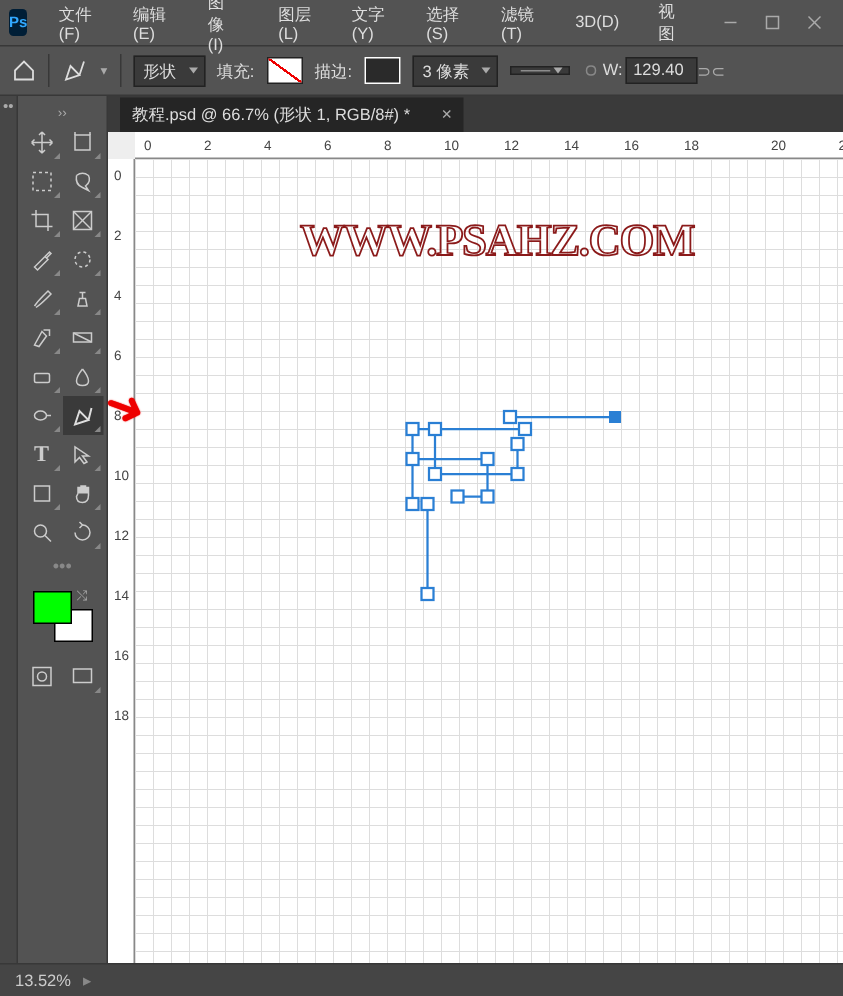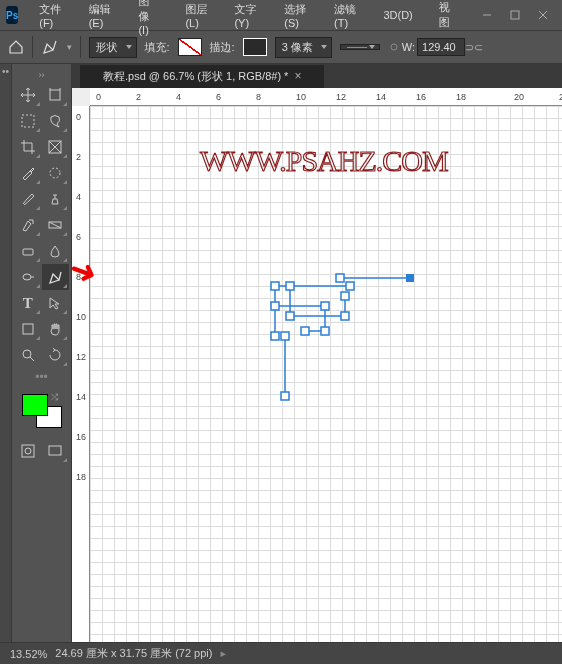--- a/index.html
+++ b/index.html
@@ -25,31 +25,31 @@
 .tool{width:28px;height:26px;display:flex;align-items:center;justify-content:center;color:#ccc;position:relative}
 .tool.active{background:#3a3a3a}
 .tool-corner{position:absolute;bottom:2px;right:2px;width:0;height:0;border-left:4px solid transparent;border-bottom:4px solid #888}
 .swatches-box{margin-top:4px;padding:4px 6px;position:relative;height:42px}
 .fg{position:absolute;left:8px;top:4px;width:26px;height:22px;background:#0f0;border:1px solid #000}
 .bg{position:absolute;left:22px;top:16px;width:26px;height:22px;background:#fff;border:1px solid #000}
 .mini-sw{position:absolute;right:6px;top:2px;width:12px;height:12px;color:#aaa;font-size:9px}
 .canvas-area{flex:1;background:#252525;display:flex;flex-direction:column;position:relative}
 .tabbar{height:24px;background:#3a3a3a;display:flex;align-items:center;padding:0 28px 0 8px;color:#ddd;font-size:11px}
 .expand-btn{position:absolute;left:2px;top:28px;width:12px;color:#aaa;font-size:10px}
-.tab{padding:4px 23px;background:#252525;display:flex;align-items:center;gap:6px}
+.tab{padding:4px 8px;background:#252525;display:flex;align-items:center;gap:21px}
 .tab-close{color:#aaa;font-size:12px}
 .rulers-canvas{flex:1;position:relative;overflow:hidden}
 .ruler-h{position:absolute;left:18px;right:0;top:0;height:18px;background:#fff;border-bottom:1px solid #888;display:flex;font-size:9px;color:#444}
 .ruler-h span{position:absolute;top:4px}
 .ruler-v{position:absolute;left:0;top:18px;bottom:0;width:18px;background:#fff;border-right:1px solid #888;font-size:9px;color:#444}
 .ruler-v span{position:absolute;left:4px}
 .ruler-corner{position:absolute;left:0;top:0;width:18px;height:18px;background:#eee}
 .canvas{position:absolute;left:18px;top:18px;right:0;bottom:0;background:#fff;overflow:hidden}
 .grid{position:absolute;inset:0;background-image:linear-gradient(#ddd 1px,transparent 1px),linear-gradient(90deg,#ddd 1px,transparent 1px),linear-gradient(#bbb 1px,transparent 1px),linear-gradient(90deg,#bbb 1px,transparent 1px);background-size:12px 12px,12px 12px,60px 60px,60px 60px}
-.watermark{position:absolute;top:38px;left:110px;font-family:Georgia,serif;font-size:30px;font-weight:400;color:transparent;-webkit-text-stroke:1.2px #8b1a1a;letter-spacing:-1px}
+.watermark{position:absolute;top:38px;left:110px;font-family:Georgia,serif;font-size:30px;font-weight:700;color:transparent;-webkit-text-stroke:1.2px #8b1a1a;letter-spacing:-1px}
 .shape-edit{position:absolute;left:180px;top:170px}
 .shape-edit svg{overflow:visible}
 .hollow{fill:#fff;stroke:#2a7fd4;stroke-width:1.5}
 .solid{fill:#2a7fd4}
 .pathline{stroke:#2a7fd4;stroke-width:1.5;fill:none}
 .arrow{position:absolute;color:#e00;font-size:32px;transform:rotate(20deg);text-shadow:0 0 1px #e00}
 .statusbar{height:22px;background:#454545;border-top:1px solid #383838;display:flex;align-items:center;color:#ccc;font-size:11px;padding:0 10px;gap:8px}
 .field-wrap{display:flex;align-items:center;gap:2px}
 .link-icn{width:14px;height:14px;display:inline-flex;align-items:center;justify-content:center;color:#aaa}
 </style>
@@ -363,15 +363,14 @@
           </svg>
         </div>
       </div>
     </div>
     <div class="arrow" style="left:-2px;top:188px">➜</div>
   </div>
 </div>
 
 <div class="statusbar">
   <span>13.52%</span>
-  <span>24.69 厘米 x 31.75 厘米 (72 ppi)</span>
   <span style="color:#888">▸</span>
 </div>
 
 </body></html>

